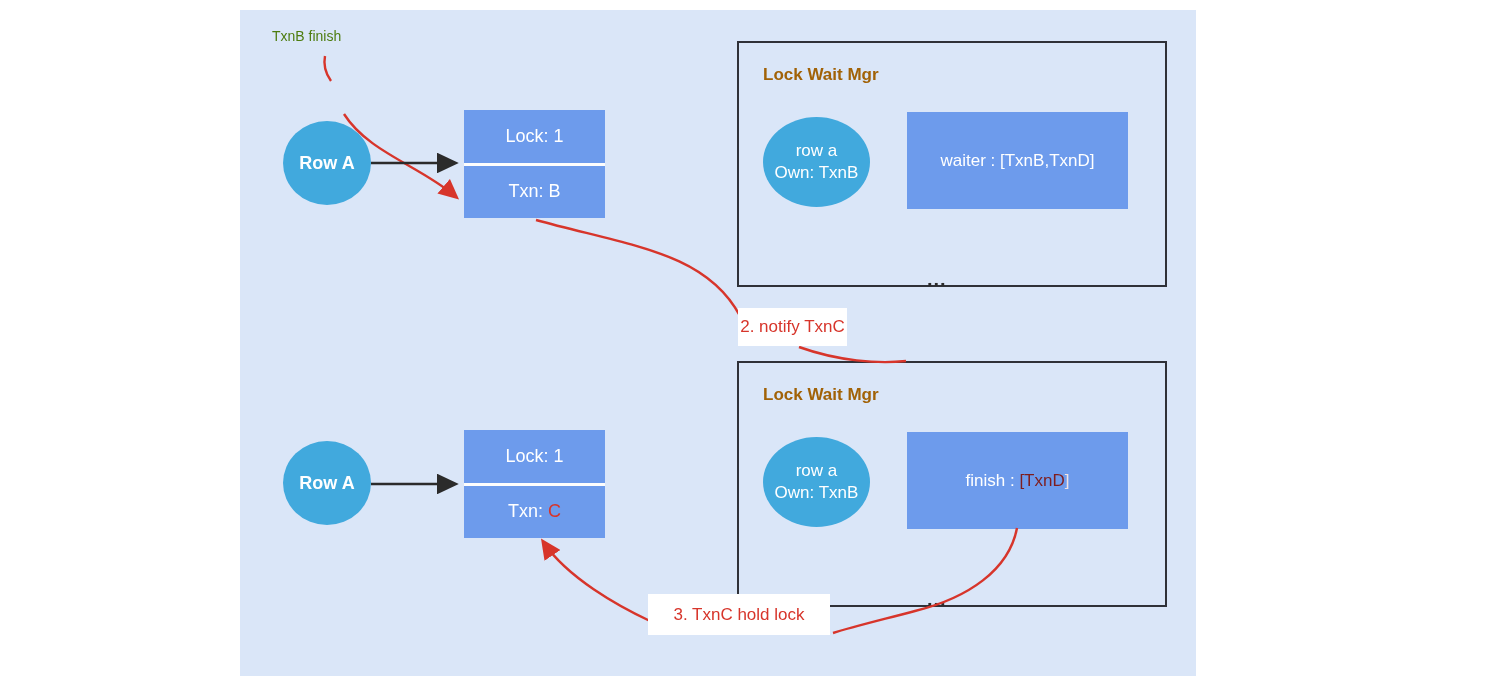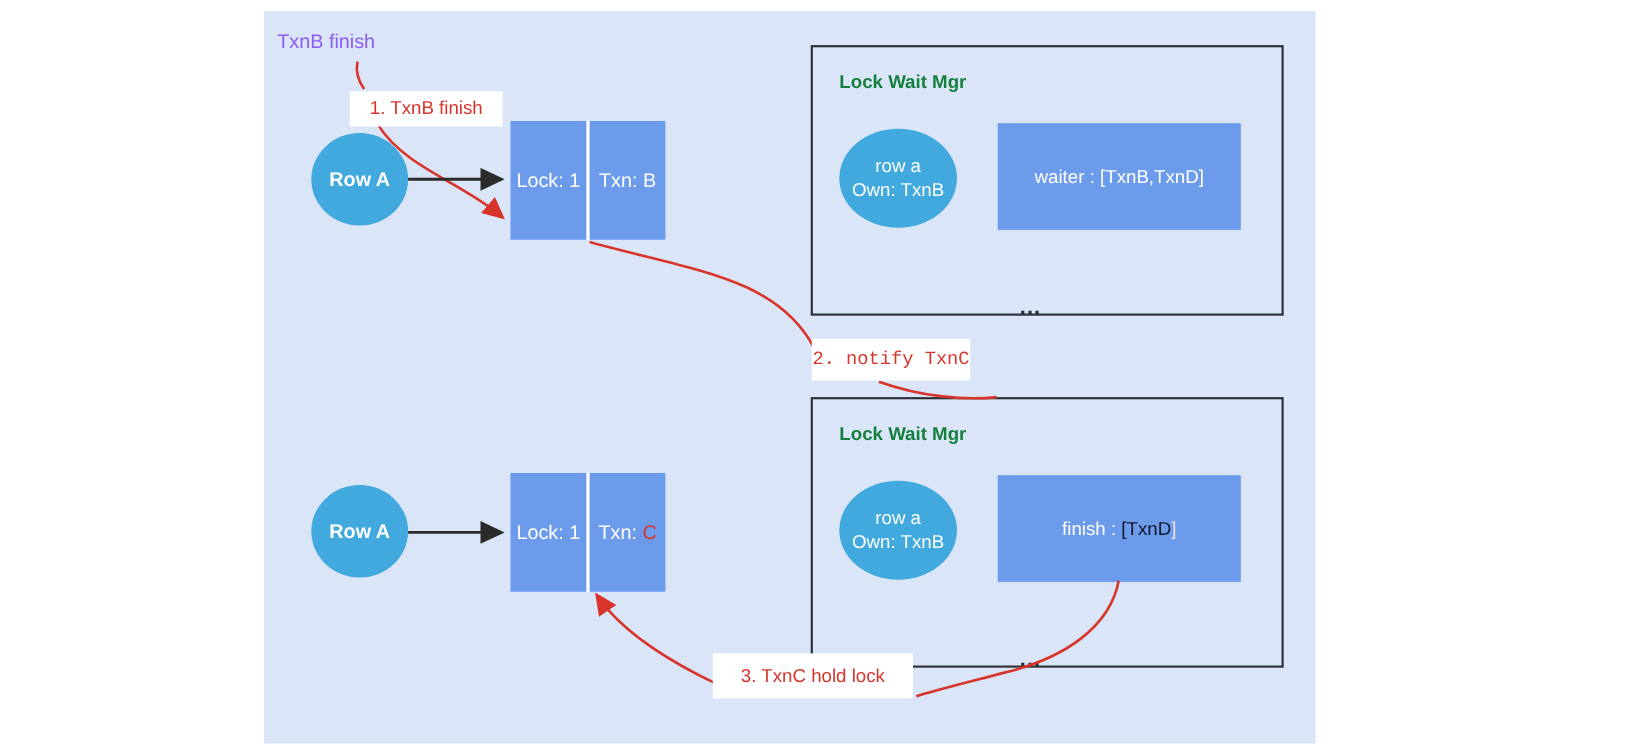--- a/index.html
+++ b/index.html
@@ -13,58 +13,59 @@
     overflow: hidden;
   }
   .panel {
     position: absolute;
     left: 240px; top: 10px;
     width: 956px; height: 666px;
     background: #dae6f8;
   }
   .note-red {
     position: absolute;
-    left: 252px; top: 28px;
-    color: #8b5cf6;
-    font-size: 18px;
+    left: 272px; top: 28px;
+    color: #4d7c0f;
+    font-size: 14px;
     white-space: nowrap;
   }
   .step-label {
     position: absolute;
     background: #ffffff;
     color: #d7352b;
     font-size: 17px;
     display: flex;
     align-items: center;
     justify-content: center;
     white-space: nowrap;
     z-index: 5;
   }
   .step-1 { left: 318px; top: 83px;  width: 139px; height: 32px; }
-  .step-2 { left: 738px; top: 308px; width: 144px; height: 38px; font-family: Liberation Mono, monospace; }
+  .step-2 { left: 738px; top: 308px; width: 109px; height: 38px; }
   .step-3 { left: 648px; top: 594px; width: 182px; height: 41px; }
   .row-circle {
     position: absolute;
     width: 88px; height: 84px;
     border-radius: 50%;
     background: #41a9dd;
     color: #ffffff;
     font-weight: bold;
     font-size: 18px;
     display: flex;
     align-items: center;
     justify-content: center;
     z-index: 2;
   }
   .row-circle.top { left: 283px; top: 121px; }
   .row-circle.bottom { left: 283px; top: 441px; }
   .lock-box {
     position: absolute;
     width: 141px; height: 108px;
     display: flex;
+    flex-direction: column;
     gap: 3px;
     background: #fdfdfd;
     z-index: 2;
   }
   .lock-box.top { left: 464px; top: 110px; }
   .lock-box.bottom { left: 464px; top: 430px; }
   .lock-cell {
     flex: 1;
     background: #6d9bec;
     color: #ffffff;
@@ -81,21 +82,21 @@
     border: 2px solid #2f3138;
     z-index: 1;
   }
   .mgr-box.top { left: 737px; top: 41px; }
   .mgr-box.bottom { left: 737px; top: 361px; }
   .mgr-title {
     position: absolute;
     left: 24px; top: 22px;
     font-weight: bold;
     font-size: 17px;
-    color: #15803d;
+    color: #a16207;
     white-space: nowrap;
   }
   .mgr-circle {
     position: absolute;
     left: 24px; top: 74px;
     width: 107px; height: 90px;
     border-radius: 50%;
     background: #41a9dd;
     color: #ffffff;
     font-size: 17px;
@@ -111,21 +112,21 @@
     left: 168px; top: 69px;
     width: 221px; height: 97px;
     background: #6d9bec;
     color: #ffffff;
     font-size: 17px;
     display: flex;
     align-items: center;
     justify-content: center;
     white-space: pre;
   }
-  .waiter-highlight { color: #0f172a; }
+  .waiter-highlight { color: #7f1d1d; }
   .waiter-close { color: #f3e2e2; }
   .mgr-dots {
     position: absolute;
     left: 188px; top: 236px;
     font-weight: bold;
     font-size: 20px;
     letter-spacing: 1px;
     color: #2b2b2b;
     line-height: 0;
   }
@@ -166,21 +167,20 @@
 
     <path d="M 1017,528 C 1009,570 968,598 915,611 C 885,619 852,627 833,633" fill="none" stroke="#d7352b" stroke-width="2.4"></path>
 
     <path d="M 650,621 C 618,606 568,578 544,543" fill="none" stroke="#d7352b" stroke-width="2.4" marker-end="url(#arrow-red)"></path>
 
     <path d="M 371,163 L 453,163" fill="none" stroke="#2b2b2b" stroke-width="2.6" marker-end="url(#arrow-black)"></path>
 
     <path d="M 371,484 L 453,484" fill="none" stroke="#2b2b2b" stroke-width="2.6" marker-end="url(#arrow-black)"></path>
   </svg>
 
-  <div class="step-label step-1">1. TxnB finish</div>
   <div class="step-label step-2">2. notify TxnC</div>
   <div class="step-label step-3">3. TxnC hold lock</div>
 
   <div class="row-circle top">Row A</div>
   <div class="lock-box top">
     <div class="lock-cell">Lock: 1</div>
     <div class="lock-cell"><span>Txn: </span><span>B</span></div>
   </div>
 
   <div class="row-circle bottom">Row A</div>

